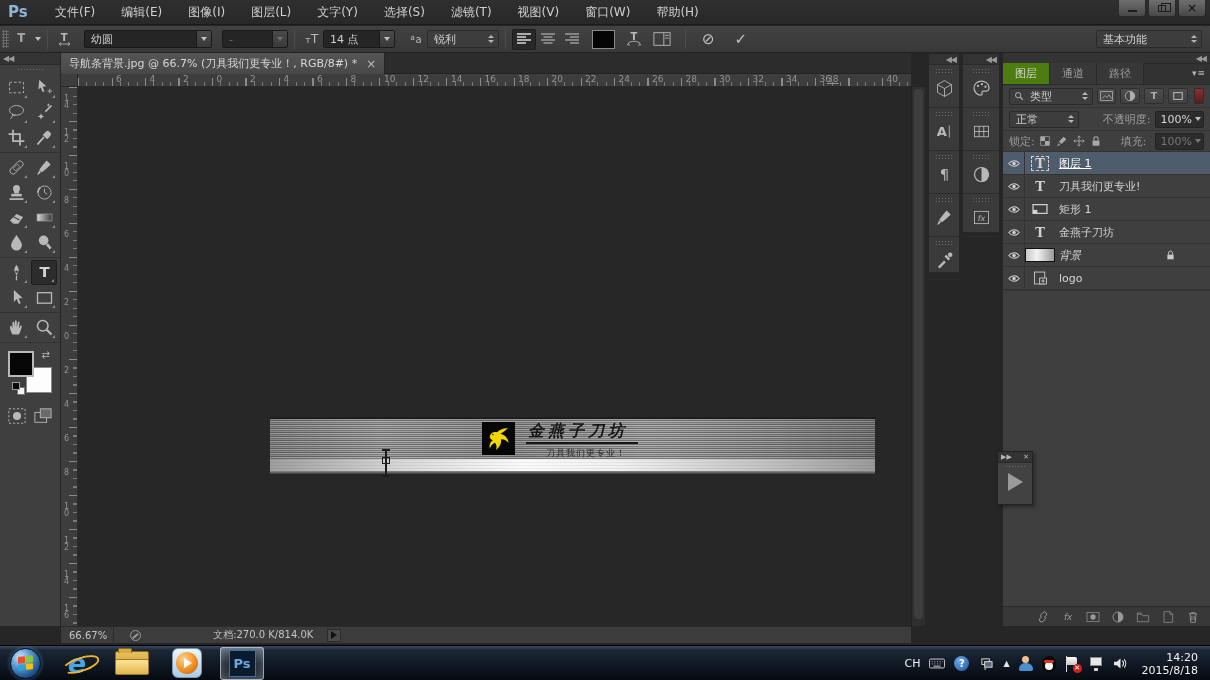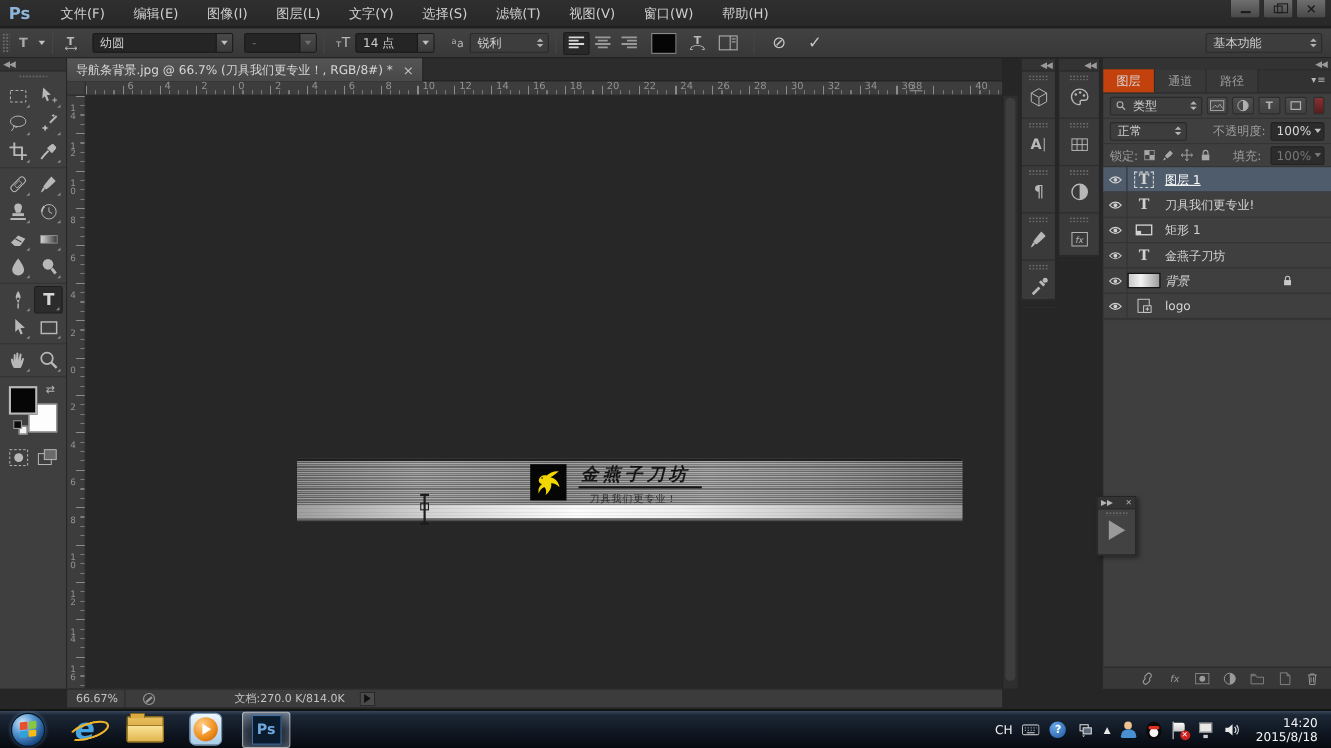--- a/index.html
+++ b/index.html
@@ -87,42 +87,42 @@
 #banner .metal::after{content:"";position:absolute;inset:0;
  background:repeating-linear-gradient(180deg,rgba(255,255,255,.22) 0 1px,rgba(0,0,0,.18) 1px 2px,rgba(255,255,255,.08) 2px 3px,rgba(0,0,0,.28) 3px 4px);}
 #banner .topline{position:absolute;left:0;top:0;width:605px;height:2px;background:#1d1d1d;z-index:3;}
 #banner .light{position:absolute;left:0;top:42px;width:605px;height:12px;
  background:linear-gradient(90deg,#9e9e9e,#d8d8d8 22%,#fbfbfb 42%,#efefef 58%,#c2c2c2 82%,#9a9a9a);}
 #banner .light::after{content:"";position:absolute;inset:0;background:repeating-linear-gradient(180deg,rgba(0,0,0,.06) 0 1px,transparent 1px 3px);}
 #banner .botline{position:absolute;left:0;top:54px;width:605px;height:3px;background:linear-gradient(#8a8a8a,#3a3a3a);}
 #logo-box{position:absolute;left:212px;top:5px;width:33px;height:33px;background:#060606;z-index:4;display:flex;align-items:center;justify-content:center;}
 #banner-title{position:absolute;left:258px;top:4px;width:120px;height:20px;z-index:4;font-family:"DejaVu Serif","Liberation Serif",serif;font-weight:bold;font-style:italic;font-size:16px;letter-spacing:4px;color:#141414;white-space:nowrap;}
 #banner-underline{position:absolute;left:256px;top:25px;width:112px;height:2px;background:#161616;z-index:4;}
-#banner-sub{position:absolute;left:266px;top:30px;z-index:4;font-size:9px;letter-spacing:1px;color:#2c2c2c;white-space:nowrap;}
+#banner-sub{position:absolute;left:276px;top:30px;z-index:4;font-size:9px;letter-spacing:1px;color:#2c2c2c;white-space:nowrap;}
 #text-cursor{left:303px;top:362px;width:10px;height:28px;z-index:5;}
 #text-cursor .bar{position:absolute;left:4px;top:0;width:2px;height:28px;background:#1c1c1c;}
 #text-cursor .t{position:absolute;left:1px;top:0;width:8px;height:2px;background:#1c1c1c;}
 #text-cursor .b{position:absolute;left:1px;bottom:0;width:8px;height:2px;background:#1c1c1c;}
 #text-cursor .box{position:absolute;left:1px;top:8px;width:8px;height:7px;border:1px solid #1c1c1c;}
 
 
 .icon-col{top:53px;background:#3a3a3a;border:1px solid #262626;}
 #icon-col1{left:928px;width:32px;height:220px;}
 #icon-col2{left:962px;width:38px;height:180px;}
 .col-head{height:11px;background:#333;border-bottom:1px solid #292929;color:#9a9a9a;font-size:8px;line-height:11px;text-align:right;padding-right:3px;letter-spacing:-1px;}
 .pgroup{border-bottom:1px solid #2c2c2c;padding:2px 0 4px;}
 .pgroup .pg-grip{height:5px;margin:1px auto 2px;width:18px;background-image:radial-gradient(#6b6b6b .8px,transparent 1px);background-size:3px 3px;}
 .pbtn{width:26px;height:26px;margin:2px auto;display:flex;align-items:center;justify-content:center;}
 
 
 #dock{left:1002px;top:53px;width:208px;height:573px;background:#3f3f3f;border-left:1px solid #262626;}
 #dock-head{height:11px;background:#333;border-bottom:1px solid #292929;color:#9a9a9a;font-size:8px;line-height:11px;text-align:right;padding-right:4px;letter-spacing:-1px;}
 #panel-tabs{height:21px;background:#323232;display:flex;align-items:flex-end;border-bottom:1px solid #2a2a2a;position:relative;}
 .ptab{padding:3px 12px;font-size:11px;color:#9c9c9c;background:#383838;border-right:1px solid #2a2a2a;}
-.ptab.active{background:#c2410c;color:#d8d8d8;}
+.ptab.active{background:#4d7c0f;color:#d8d8d8;}
 #panel-menu{position:absolute;right:4px;top:4px;color:#b5b5b5;font-size:9px;letter-spacing:1px;}
 .dock-row{display:flex;align-items:center;padding:0 6px;border-bottom:1px solid #343434;position:relative;}
 #filter-row{height:23px;gap:4px;}
 .mini-btn{width:20px;height:16px;background:linear-gradient(#4d4d4d,#404040);border:1px solid #2e2e2e;border-radius:2px;display:flex;align-items:center;justify-content:center;color:#b0b0b0;}
 #filter-toggle{width:10px;height:16px;background:linear-gradient(#8a3030,#5a1d1d);border:1px solid #2e2e2e;border-radius:2px;margin-left:2px;}
 #blend-row{height:23px;}
 #lock-row{height:21px;gap:4px;}
 .dock-label{font-size:11px;color:#9c9c9c;white-space:nowrap;}
 .val-combo{display:flex;align-items:center;height:17px;background:#2c2c2c;border:1px solid #222;border-radius:2px;padding:0 2px 0 5px;font-size:11px;color:#d6d6d6;gap:3px;}
 .val-combo.gray{color:#777;}

